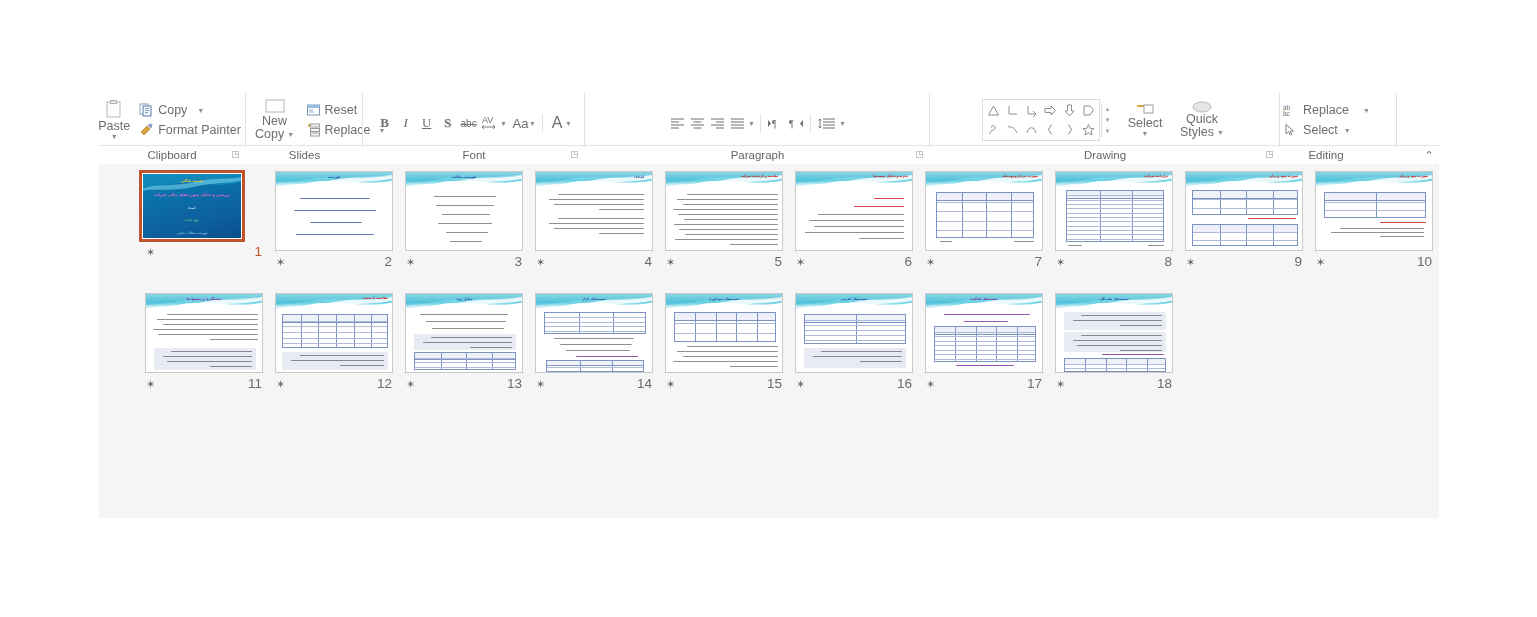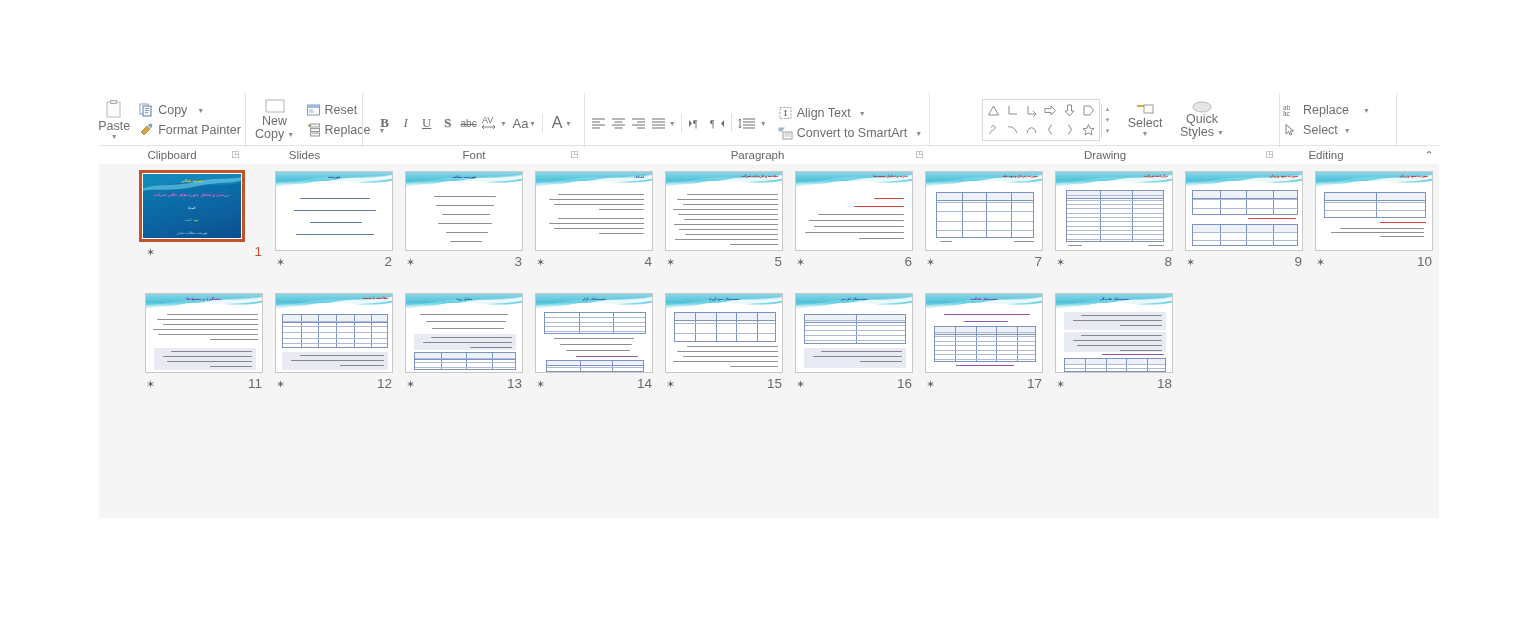--- a/index.html
+++ b/index.html
@@ -272,43 +272,20 @@
           </svg>
         </div>
         <div class="vdiv"></div>
         <div class="tbtn" style="width:22px;">
           <svg width="19" height="13" viewBox="0 0 19 13">
             <path d="M5 2h12M5 5h12M5 8h12M5 11h12" stroke="#6f6f6f" stroke-width="1.1"></path>
             <path d="M2 2v9M2 2l-1.2 1.5M2 2l1.2 1.5M2 11l-1.2-1.5M2 11l1.2-1.5" stroke="#6f6f6f" stroke-width="0.9" fill="none"></path>
           </svg>
         </div>
         <span class="caret">▼</span>
-        <div class="stack" style="margin-left:7px;">
-          <div class="btn">
-            <span class="ico">
-              <svg width="15" height="14" viewBox="0 0 15 14">
-                <rect x="2" y="1.5" width="11" height="11" fill="none" stroke="#9a9a9a" stroke-dasharray="2 1.4"></rect>
-                <path d="M7.5 4v6M7.5 4l-1.3 1.6M7.5 4l1.3 1.6M7.5 10l-1.3-1.6M7.5 10l1.3-1.6" stroke="#6f6f6f" stroke-width="0.9" fill="none"></path>
-              </svg>
-            </span>
-            <span>Align Text</span>
-            <span class="caret" style="margin-left:4px;">▼</span>
-          </div>
-          <div class="btn">
-            <span class="ico">
-              <svg width="15" height="14" viewBox="0 0 15 14">
-                <path d="M0.5 1.5 L7 1.5 L4 5.5 L0.5 5.5 Z" fill="#9fb4cd"></path>
-                <rect x="5" y="6" width="9" height="7" fill="#ffffff" stroke="#9a9a9a"></rect>
-                <path d="M6.5 8h6M6.5 10h6" stroke="#b0b0b0" stroke-width="0.9"></path>
-              </svg>
-            </span>
-            <span>Convert to SmartArt</span>
-            <span class="caret" style="margin-left:4px;">▼</span>
-          </div>
-        </div>
       </div>
       <div class="rb-labels">
         <div class="rb-label" style="left:0;width:345px;">Paragraph</div>
         <div class="rb-dlg" style="right:4px;">◳</div>
       </div>
     </div>
 
     <div class="rb-group" style="width:350px;">
       <div class="row" style="gap:6px;">
         <div class="row">

